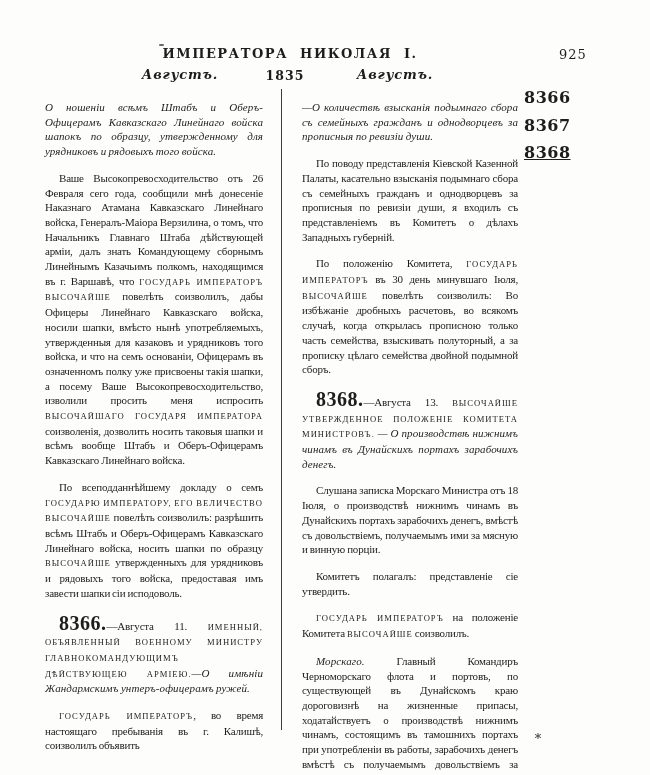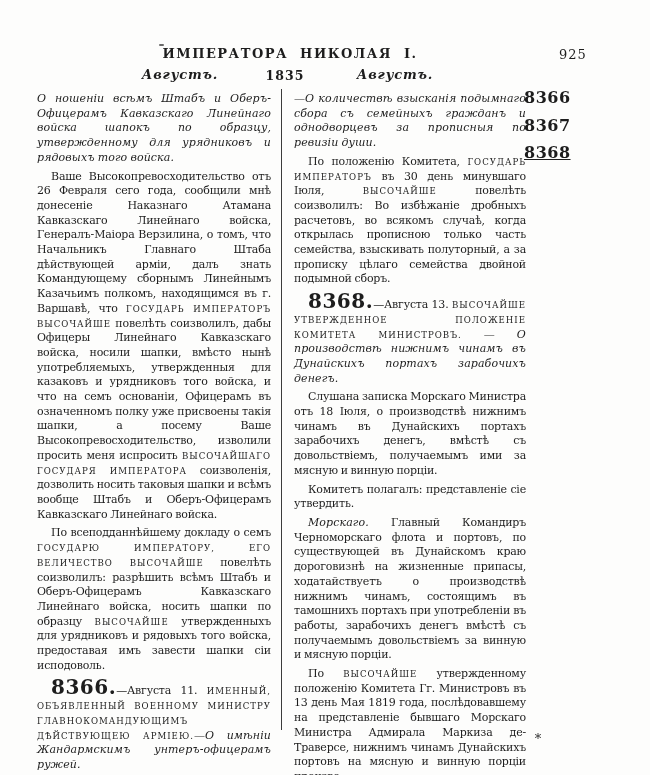--- a/index.html
+++ b/index.html
@@ -30,21 +30,21 @@
     background:#3c3c3c;
   }
   .col {
     position:absolute; top:88px;
     font-size:11px; line-height:14.7px;
     letter-spacing:-0.2px; word-spacing:-0.5px;
     text-align:justify; hyphens:none;
   }
   .col.left  { left:33px;  width:242px; }
   .col.right { left:290px; width:240px; }
-  .para { margin:4px; text-indent:14px; }
+  .para { margin:12px; text-indent:14px;font-family:Liberation Serif, serif; }
   .para.heading { text-indent:0; }
   .n  { }
   .i  { font-style:italic; letter-spacing:0.1px; }
   .sc { text-transform:uppercase; font-size:8.6px; letter-spacing:1px; }
   .num { font-size:20px; font-weight:bold; letter-spacing:0.5px; line-height:1; }
   .margin-num {
     position:absolute; left:524px; width:42px; text-align:right;
     font-size:16px; font-weight:bold; letter-spacing:0.5px;
   }
   .mn-0 { top:88px; } .mn-1 { top:116px; } .mn-2 { top:143px;text-decoration:underline; }
@@ -79,22 +79,24 @@
 
   <div class="col left">
       <p class="para heading"><span class="i">О ношеніи всѣмъ Штабъ и Оберъ-Офицерамъ Кавказскаго Линейнаго войска шапокъ по образцу, утвержденному для урядниковъ и рядовыхъ того войска.</span></p>
       <p class="para"><span class="n">Ваше Высокопревосходительство отъ 26 Февраля сего года, сообщили мнѣ донесеніе Наказнаго Атамана Кавказскаго Линейнаго войска, Генералъ-Маіора Верзилина, о томъ, что Начальникъ Главнаго Штаба дѣйствующей арміи, далъ знать Командующему сборнымъ Линейнымъ Казачьимъ полкомъ, находящимся въ г. Варшавѣ, что </span><span class="sc">Государь Императоръ Высочайше</span><span class="n"> повелѣть соизволилъ, дабы Офицеры Линейнаго Кавказскаго войска, носили шапки, вмѣсто нынѣ употребляемыхъ, утвержденныя для казаковъ и урядниковъ того войска, и что на семъ основаніи, Офицерамъ въ означенномъ полку уже присвоены такія шапки, а посему Ваше Высокопревосходительство, изволили просить меня испросить </span><span class="sc">Высочайшаго Государя Императора</span><span class="n"> соизволенія, дозволить носить таковыя шапки и всѣмъ вообще Штабъ и Оберъ-Офицерамъ Кавказскаго Линейнаго войска.</span></p>
       <p class="para"><span class="n">По всеподданнѣйшему докладу о семъ </span><span class="sc">Государю Императору, Его Величество Высочайше</span><span class="n"> повелѣть соизволилъ: разрѣшить всѣмъ Штабъ и Оберъ-Офицерамъ Кавказскаго Линейнаго войска, носить шапки по образцу </span><span class="sc">Высочайше</span><span class="n"> утвержденныхъ для урядниковъ и рядовыхъ того войска, предоставая имъ завести шапки сіи исподоволь.</span></p>
       <p class="para"><span class="num">8366.</span><span class="n">—Августа 11. </span><span class="sc">Именный, объявленный Военному Министру Главнокомандующимъ дѣйствующею арміею.</span><span class="i">—О имѣніи Жандармскимъ унтеръ-офицерамъ ружей.</span></p>
       <p class="para"><span class="sc">Государь Императоръ</span><span class="n">, во время настоящаго пребыванія въ г. Калишѣ, соизволилъ объявить </span></p>
     </div>
   <div class="col right">
       <p class="para heading"><span class="i">—О количествѣ взысканія подымнаго сбора съ семейныхъ гражданъ и однодворцевъ за прописныя по ревизіи души.</span></p>
+      <p class="para"><span class="n">По поводу представленія Кіевской Казенной Палаты, касательно взысканія подымнаго сбора съ семейныхъ гражданъ и однодворцевъ за прописныя по ревизіи души, я входилъ съ представленіемъ въ Комитетъ о дѣлахъ Западныхъ губерній.</span></p>
       <p class="para"><span class="n">По положенію Комитета, </span><span class="sc">Государь Императоръ</span><span class="n"> въ 30 день минувшаго Іюля, </span><span class="sc">Высочайше</span><span class="n"> повелѣть соизволилъ: Во избѣжаніе дробныхъ расчетовъ, во всякомъ случаѣ, когда открылась прописною только часть семейства, взыскивать полуторный, а за прописку цѣлаго семейства двойной подымной сборъ.</span></p>
       <p class="para"><span class="num">8368.</span><span class="n">—Августа 13. </span><span class="sc">Высочайше утвержденное положеніе Комитета Министровъ.</span><span class="i"> — О производствѣ нижнимъ чинамъ въ Дунайскихъ портахъ зарабочихъ денегъ.</span></p>
       <p class="para"><span class="n">Слушана записка Морскаго Министра отъ 18 Іюля, о производствѣ нижнимъ чинамъ въ Дунайскихъ портахъ зарабочихъ денегъ, вмѣстѣ съ довольствіемъ, получаемымъ ими за мясную и винную порціи.</span></p>
       <p class="para"><span class="n">Комитетъ полагалъ: представленіе сіе утвердить.</span></p>
+      <p class="para"><span class="sc">Государь Императоръ</span><span class="n"> на положеніе Комитета </span><span class="sc">Высочайше</span><span class="n"> соизволилъ.</span></p>
       <p class="para"><span class="i">Морскаго.</span><span class="n"> Главный Командиръ Черноморскаго флота и портовъ, по существующей въ Дунайскомъ краю дороговизнѣ на жизненные припасы, ходатайствуетъ о производствѣ нижнимъ чинамъ, состоящимъ въ тамошнихъ портахъ при употребленіи въ работы, зарабочихъ денегъ вмѣстѣ съ получаемымъ довольствіемъ за винную и мясную порціи.</span></p>
       <p class="para"><span class="n">По </span><span class="sc">Высочайше</span><span class="n"> утвержденному положенію Комитета Гг. Министровъ въ 13 день Мая 1819 года, послѣдовавшему на представленіе бывшаго Морскаго Министра Адмирала Маркиза де-Траверсе, нижнимъ чинамъ Дунайскихъ портовъ на мясную и винную порціи произво-</span></p>
     </div>
 
   <div class="sig-mark">*</div>
 </div>
 
 </body></html>

